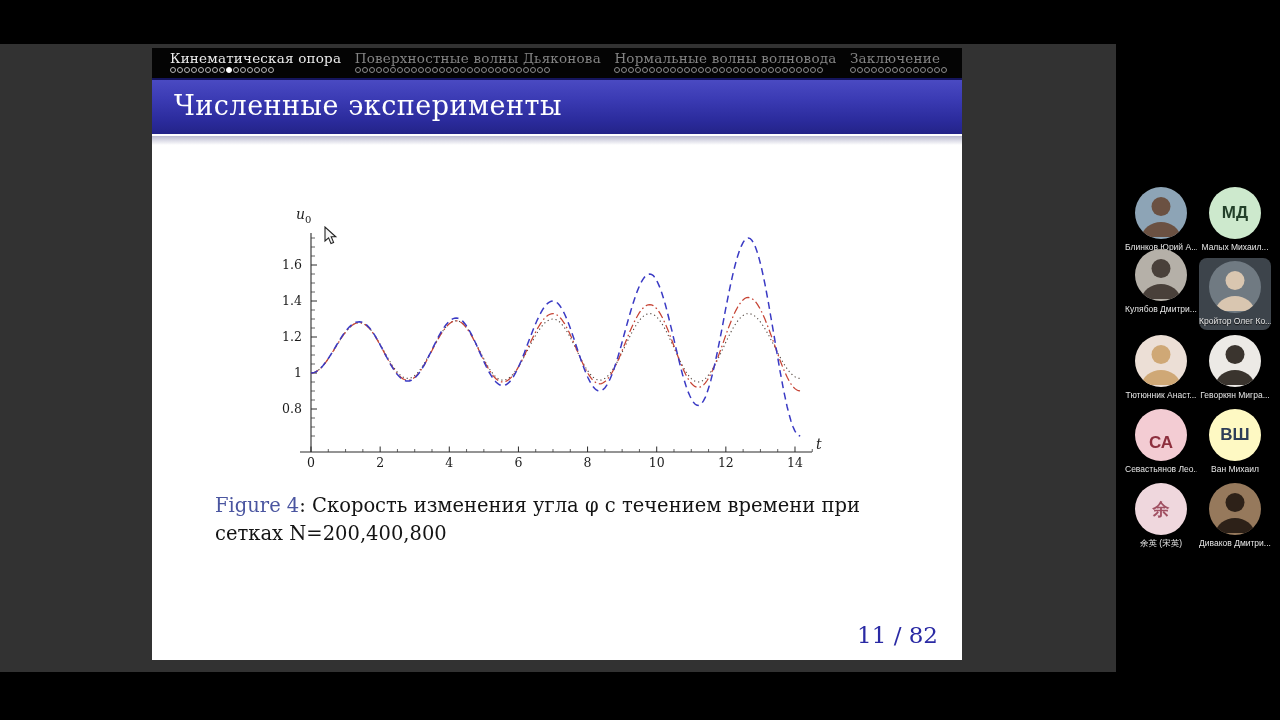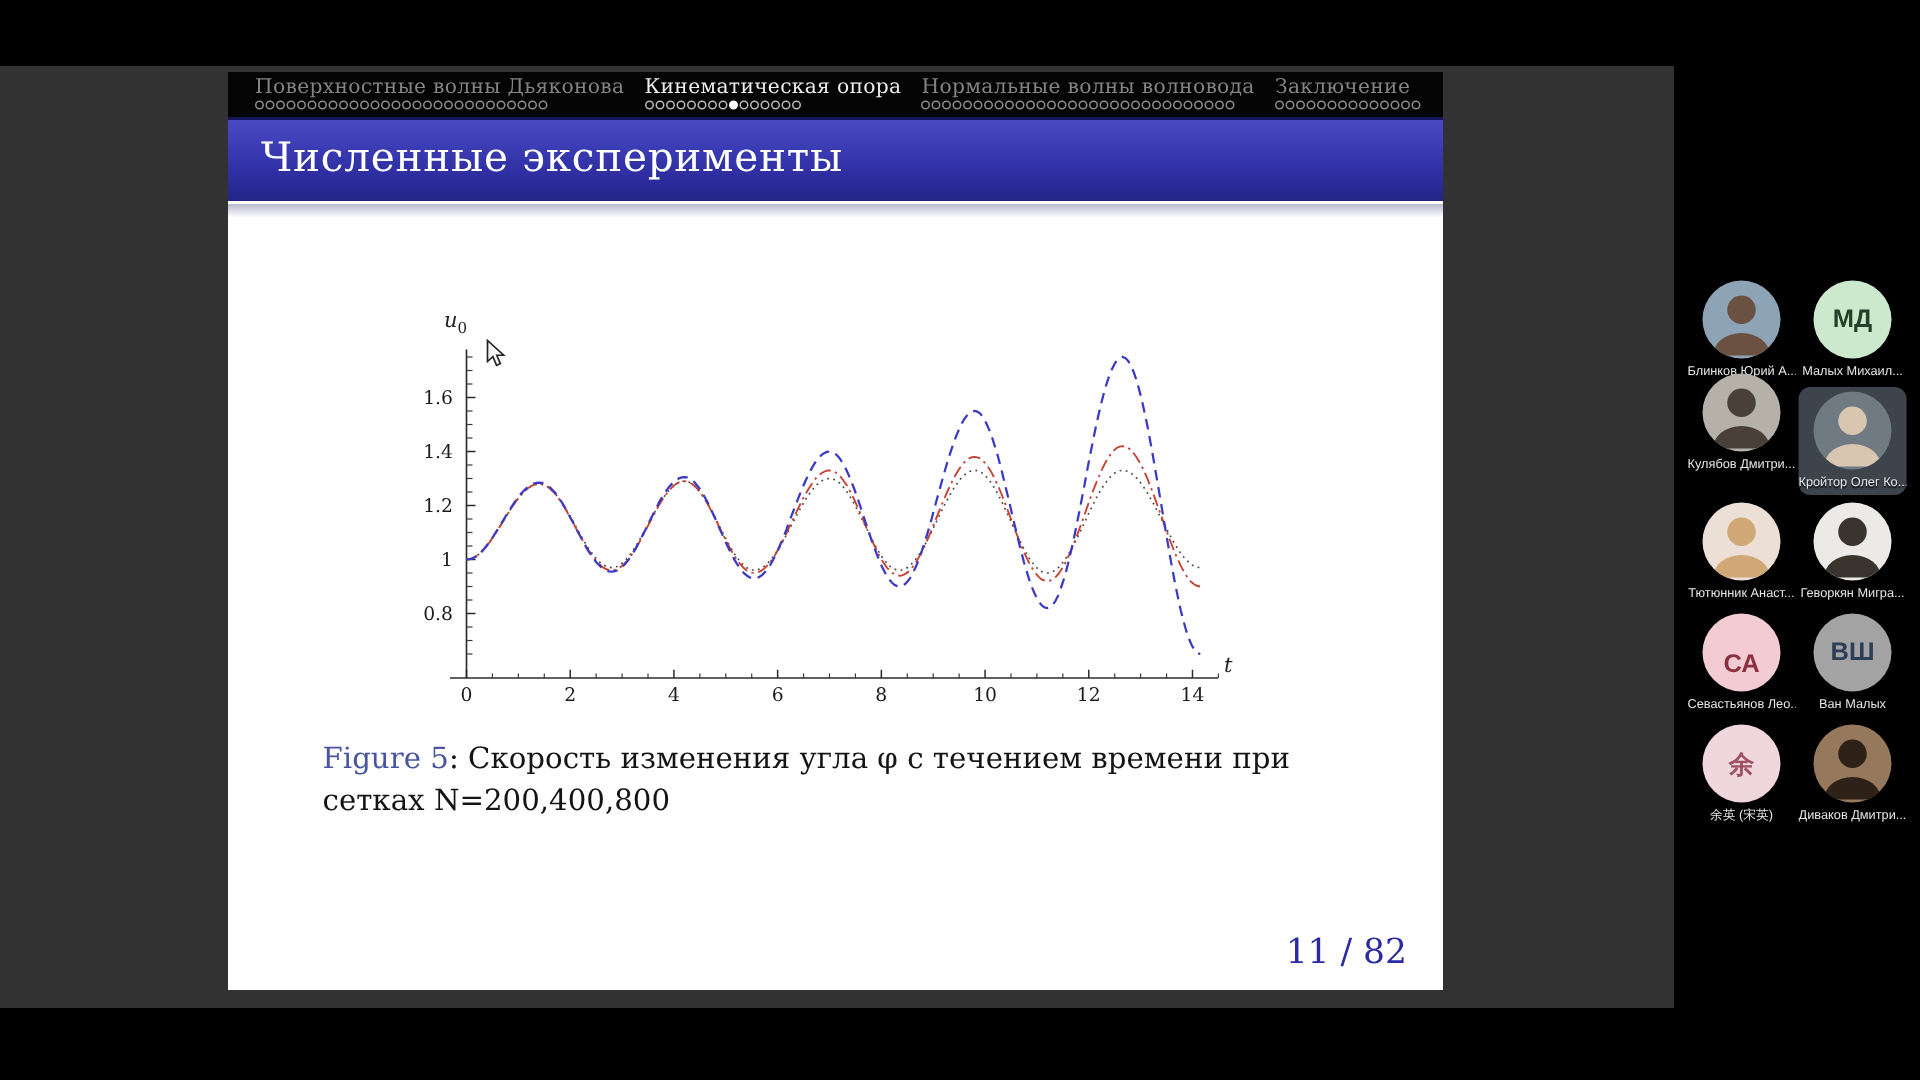--- a/index.html
+++ b/index.html
@@ -67,20 +67,40 @@
 </head>
 <body>
 
 <div id="stage">
 
   <div id="screen-area">
 
     <div id="slide">
 
       <div id="nav">
+          <div class="nav-sec active">
+            <div class="sec-label">Кинематическая опора</div>
+            <div class="dots">
+              <span class="dot"></span>
+              <span class="dot"></span>
+              <span class="dot"></span>
+              <span class="dot"></span>
+              <span class="dot"></span>
+              <span class="dot"></span>
+              <span class="dot"></span>
+              <span class="dot"></span>
+              <span class="dot filled"></span>
+              <span class="dot"></span>
+              <span class="dot"></span>
+              <span class="dot"></span>
+              <span class="dot"></span>
+              <span class="dot"></span>
+              <span class="dot"></span>
+            </div>
+          </div>
           <div class="nav-sec inactive">
             <div class="sec-label">Поверхностные волны Дьяконова</div>
             <div class="dots">
               <span class="dot"></span>
               <span class="dot"></span>
               <span class="dot"></span>
               <span class="dot"></span>
               <span class="dot"></span>
               <span class="dot"></span>
               <span class="dot"></span>
@@ -92,40 +112,20 @@
               <span class="dot"></span>
               <span class="dot"></span>
               <span class="dot"></span>
               <span class="dot"></span>
               <span class="dot"></span>
               <span class="dot"></span>
               <span class="dot"></span>
               <span class="dot"></span>
               <span class="dot"></span>
               <span class="dot"></span>
-              <span class="dot"></span>
-              <span class="dot"></span>
-              <span class="dot"></span>
-              <span class="dot"></span>
-              <span class="dot"></span>
-              <span class="dot"></span>
-            </div>
-          </div>
-          <div class="nav-sec active">
-            <div class="sec-label">Кинематическая опора</div>
-            <div class="dots">
-              <span class="dot"></span>
-              <span class="dot"></span>
-              <span class="dot"></span>
-              <span class="dot"></span>
-              <span class="dot"></span>
-              <span class="dot"></span>
-              <span class="dot"></span>
-              <span class="dot"></span>
-              <span class="dot filled"></span>
               <span class="dot"></span>
               <span class="dot"></span>
               <span class="dot"></span>
               <span class="dot"></span>
               <span class="dot"></span>
               <span class="dot"></span>
             </div>
           </div>
           <div class="nav-sec inactive">
             <div class="sec-label">Нормальные волны волновода</div>
@@ -262,21 +262,21 @@
           <path d="M159.0,325.0L160.7,324.8L162.5,324.4L164.2,323.6L165.9,322.5L167.6,321.1L169.4,319.4L171.1,317.5L172.8,315.3L174.6,313.0L176.3,310.5L178.0,307.8L179.7,305.1L181.5,302.2L183.2,299.4L184.9,296.5L186.7,293.6L188.4,290.9L190.1,288.2L191.8,285.7L193.6,283.4L195.3,281.2L197.0,279.3L198.8,277.6L200.5,276.2L202.2,275.1L203.9,274.3L205.7,273.9L207.4,273.7L209.1,273.9L210.9,274.4L212.6,275.4L214.3,276.6L216.0,278.3L217.8,280.2L219.5,282.4L221.2,284.9L223.0,287.6L224.7,290.5L226.4,293.6L228.1,296.8L229.9,300.1L231.6,303.4L233.3,306.7L235.1,310.0L236.8,313.2L238.5,316.3L240.2,319.2L242.0,321.9L243.7,324.4L245.4,326.6L247.2,328.5L248.9,330.2L250.6,331.4L252.3,332.4L254.1,332.9L255.8,333.1L257.5,332.9L259.3,332.3L261.0,331.3L262.7,330.0L264.4,328.3L266.2,326.2L267.9,323.9L269.6,321.2L271.4,318.4L273.1,315.3L274.8,312.0L276.5,308.6L278.3,305.1L280.0,301.6L281.7,298.1L283.5,294.6L285.2,291.2L286.9,287.9L288.6,284.8L290.4,282.0L292.1,279.3L293.8,277.0L295.6,274.9L297.3,273.2L299.0,271.9L300.7,270.9L302.5,270.3L304.2,270.1L305.9,270.3L307.5,270.9L309.2,272.0L310.9,273.4L312.5,275.3L314.2,277.5L315.9,280.0L317.5,282.8L319.2,285.9L320.9,289.2L322.5,292.7L324.2,296.3L325.9,300.1L327.5,303.9L329.2,307.6L330.9,311.4L332.5,315.0L334.2,318.5L335.9,321.8L337.5,324.9L339.2,327.7L340.9,330.2L342.5,332.4L344.2,334.3L345.9,335.7L347.5,336.8L349.2,337.4L350.9,337.6L352.7,337.3L354.4,336.5L356.2,335.2L358.0,333.4L359.8,331.1L361.6,328.4L363.4,325.2L365.2,321.7L367.0,317.8L368.8,313.7L370.6,309.3L372.4,304.7L374.1,300.0L375.9,295.3L377.7,290.6L379.5,285.9L381.3,281.3L383.1,276.9L384.9,272.8L386.7,268.9L388.5,265.4L390.3,262.2L392.0,259.5L393.8,257.2L395.6,255.4L397.4,254.1L399.2,253.3L401.0,253.0L402.7,253.3L404.3,254.1L406.0,255.5L407.7,257.5L409.3,259.9L411.0,262.8L412.7,266.2L414.3,269.9L416.0,274.1L417.7,278.5L419.3,283.1L421.0,288.0L422.7,293.0L424.3,298.0L426.0,303.0L427.7,308.0L429.3,312.9L431.0,317.5L432.7,321.9L434.3,326.1L436.0,329.8L437.7,333.2L439.3,336.1L441.0,338.5L442.7,340.5L444.3,341.9L446.0,342.7L447.7,343.0L449.5,342.6L451.2,341.5L453.0,339.7L454.8,337.2L456.6,334.0L458.4,330.2L460.2,325.9L462.0,321.0L463.8,315.6L465.6,309.9L467.4,303.8L469.2,297.5L470.9,291.0L472.7,284.5L474.5,278.0L476.3,271.5L478.1,265.2L479.9,259.1L481.7,253.4L483.5,248.0L485.3,243.1L487.1,238.8L488.8,235.0L490.6,231.8L492.4,229.3L494.2,227.5L496.0,226.4L497.8,226.0L499.5,226.4L501.3,227.6L503.0,229.7L504.7,232.5L506.4,236.1L508.2,240.3L509.9,245.2L511.6,250.7L513.4,256.7L515.1,263.2L516.8,270.0L518.5,277.1L520.3,284.3L522.0,291.7L523.7,299.1L525.5,306.3L527.2,313.4L528.9,320.2L530.6,326.7L532.4,332.7L534.1,338.2L535.8,343.1L537.6,347.3L539.3,350.9L541.0,353.7L542.7,355.8L544.5,357.0L546.2,357.4L548.0,356.9L549.8,355.3L551.6,352.7L553.4,349.1L555.1,344.6L556.9,339.1L558.7,332.9L560.5,325.9L562.3,318.2L564.1,310.0L565.9,301.3L567.7,292.3L569.5,283.1L571.3,273.7L573.0,264.3L574.8,255.1L576.6,246.1L578.4,237.4L580.2,229.2L582.0,221.5L583.8,214.5L585.6,208.3L587.4,202.8L589.2,198.3L591.0,194.7L592.7,192.1L594.5,190.5L596.3,190.0L598.2,190.6L600.0,192.5L601.9,195.6L603.7,199.8L605.6,205.2L607.4,211.6L609.3,219.0L611.1,227.3L613.0,236.3L614.8,246.0L616.7,256.3L618.5,267.0L620.4,277.9L622.3,289.0L624.1,300.1L626.0,311.0L627.8,321.7L629.7,332.0L631.5,341.7L633.4,350.7L635.2,359.0L637.1,366.4L638.9,372.8L640.8,378.2L642.6,382.4L644.5,385.5L646.3,387.4L648.2,388.0" fill="none" stroke="#3a3ac4" stroke-width="1.5" stroke-dasharray="7 4.5"></path>
         </svg>
 
       <div class="axis-label" style="left:144px; top:158px;"><i>u</i><sub>0</sub></div>
       <div class="axis-label" style="left:664px; top:388px;"><i>t</i></div>
 
       <svg id="cursor" width="14" height="20" viewBox="0 0 14 20">
         <path d="M1,1 L1,15 L4.6,11.8 L7,17.6 L9.6,16.4 L7.2,10.8 L11.8,10.8 Z" fill="#f4f4f4" stroke="#222" stroke-width="1.1"></path>
       </svg>
 
-      <div id="caption"><span class="figlabel">Figure 5</span><span>: Скорость изменения угла φ с течением времени при сетках N=200,400,800</span></div>
+      <div id="caption"><span class="figlabel">Figure 4</span><span>: Скорость изменения угла φ с течением времени при сетках N=200,400,800</span></div>
 
       <div id="pagenum">11 / 82</div>
 
     </div>
   </div>
 
   <div id="panel">
     <div id="tiles">
         <div class="tile" style="left: 3px; top: 0px;">
           <div class="avatar" style="background: rgb(141, 164, 182);">
@@ -329,24 +329,24 @@
           </div>
           <div class="pname">Геворкян Мигра...</div>
         </div>
         <div class="tile" style="left: 3px; top: 222px;">
           <div class="avatar" style="background: rgb(243, 204, 211);">
             <span class="initials" style="color: rgb(141, 47, 62); margin-top: 16px;">СА</span>
           </div>
           <div class="pname">Севастьянов Лео...</div>
         </div>
         <div class="tile" style="left: 77px; top: 222px;">
-          <div class="avatar" style="background: #a3a3a3;">
+          <div class="avatar" style="background: #fef9c3;">
             <span class="initials" style="color: rgb(46, 61, 88);">ВШ</span>
           </div>
-          <div class="pname">Ван Малых</div>
+          <div class="pname">Ван Михаил</div>
         </div>
         <div class="tile" style="left: 3px; top: 296px;">
           <div class="avatar" style="background: rgb(239, 215, 221);">
             <span class="initials" style="color: rgb(160, 80, 98);">余</span>
           </div>
           <div class="pname">余英 (宋英)</div>
         </div>
         <div class="tile" style="left: 77px; top: 296px;">
           <div class="avatar" style="background: rgb(150, 121, 92);">
             <svg width="52" height="52" viewBox="0 0 52 52">

